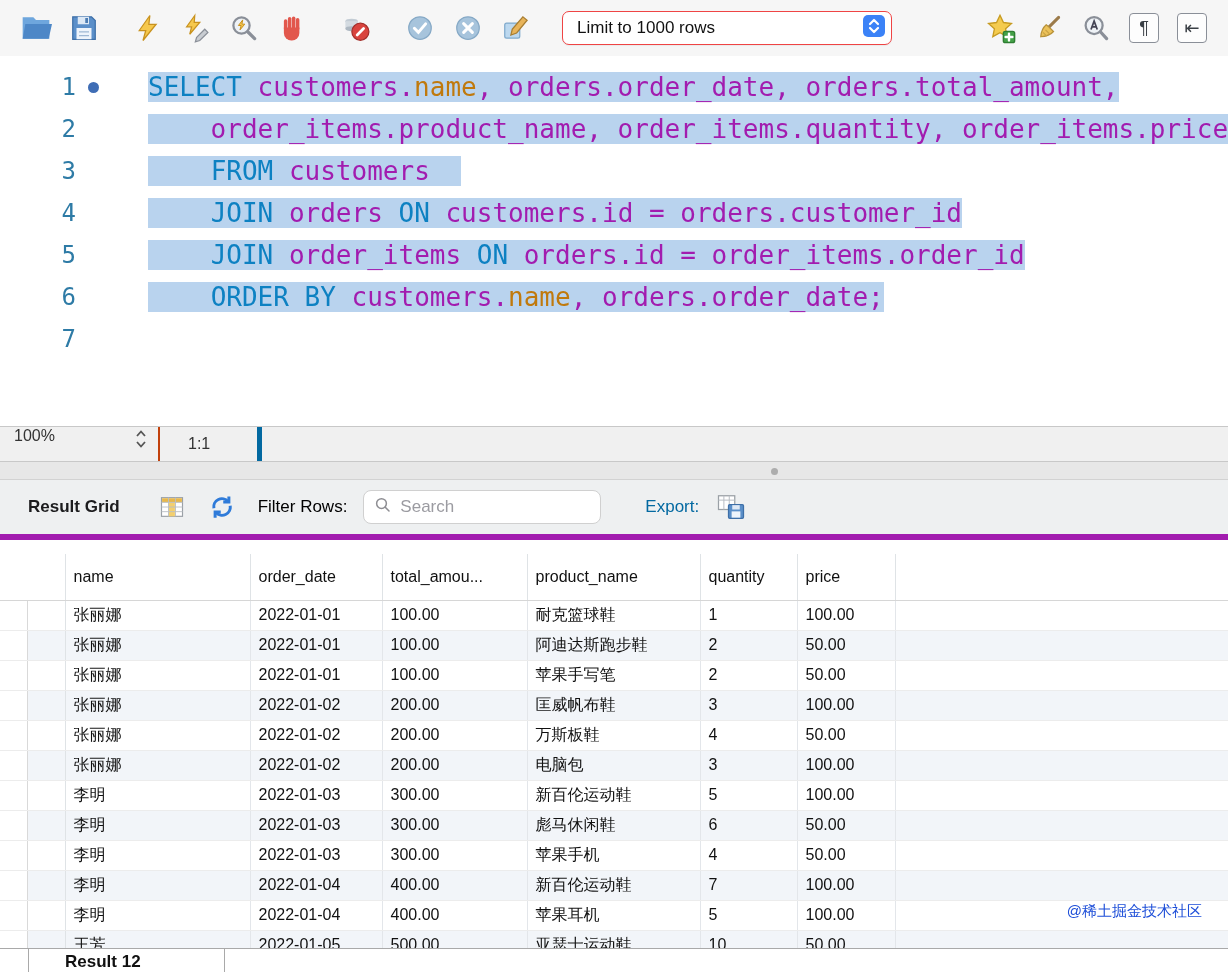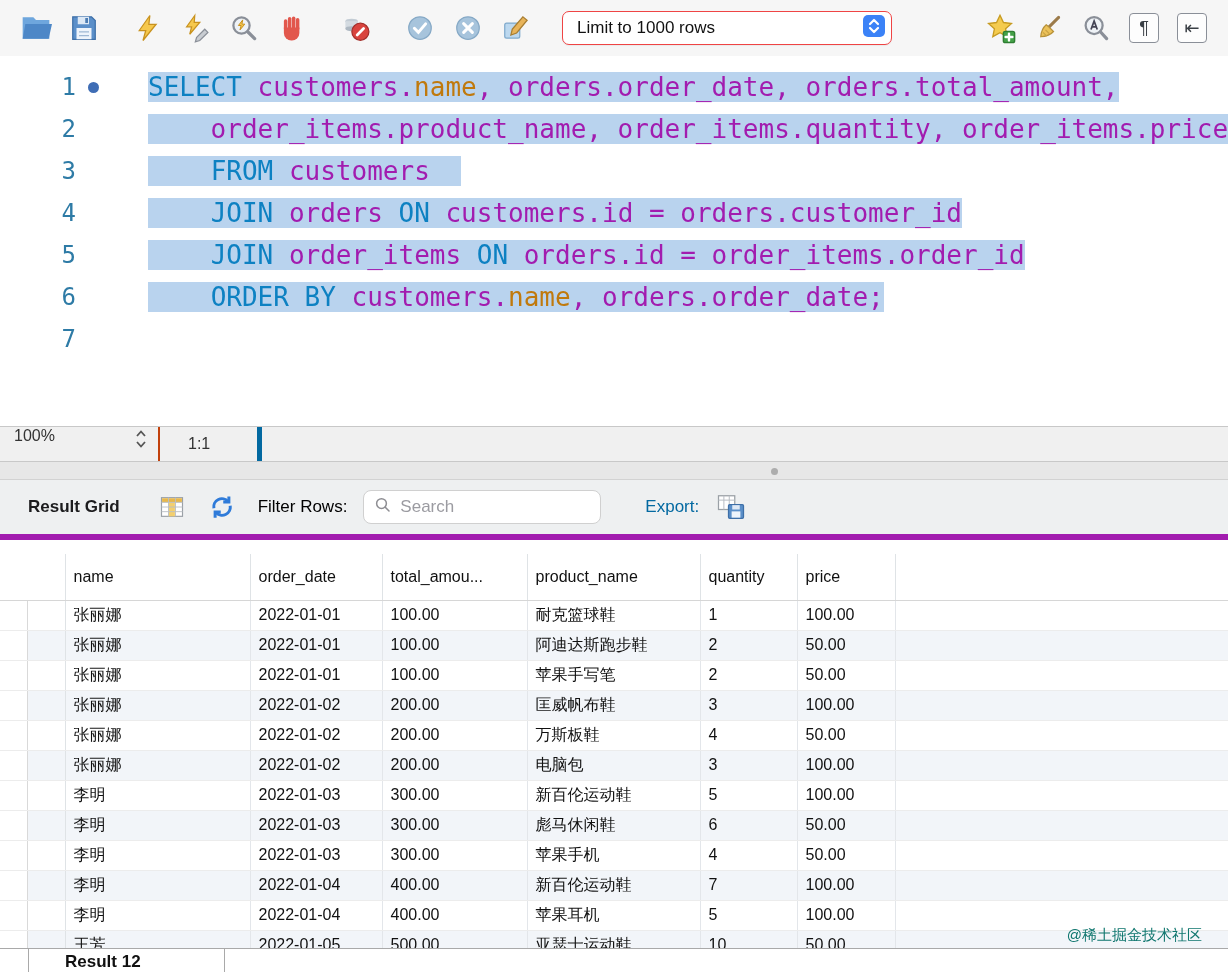--- a/index.html
+++ b/index.html
@@ -71,21 +71,21 @@
   tbody tr.even td { background:#f2f5f9; }
   tbody td.handle { padding:0; background:#fff !important; border-right:1px solid #dfe3e6; }
   .handle-box { margin-left:27px; height:100%; border-left:1px solid #d9d9d9; background:#fff; }
   tr.even .handle-box { background:#f2f5f9; }
 
   
   .bottom-bar { height:24px; border-top:1px solid #a9a9a9; background:#fff; flex:none; display:flex; overflow:hidden; }
   .result-tab { margin-left:28px; width:197px; height:34px; border-left:1px solid #a9a9a9; border-right:1px solid #a9a9a9;
     display:flex; align-items:flex-start; padding:3px 0 0 36px; font-size:17px; font-weight:700; color:#111; }
 
-  .watermark { position:absolute; top:926px; right:26px; font-size:15px; color:#0f766e; z-index:6; }
+  .watermark { position:absolute; top:902px; right:26px; font-size:15px; color:#1d4ed8; z-index:6; }
 </style>
 </head>
 <body>
 
 <div class="app">
 
   <div class="toolbar">
     <button class="tbtn">
       <svg width="32" height="32" viewBox="0 0 24 24">
           <path d="M2 4h8l2 2h10v14H2z" fill="#6ea6dd"></path>

